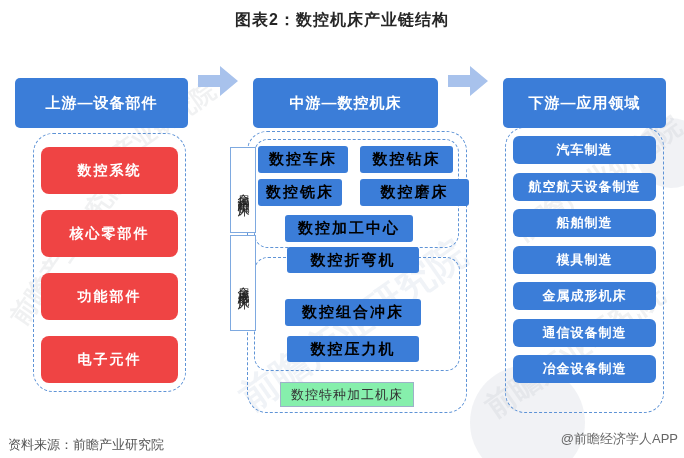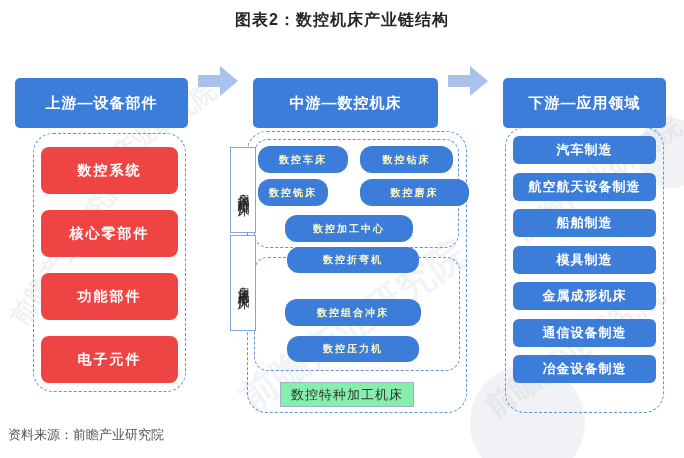--- a/index.html
+++ b/index.html
@@ -25,41 +25,41 @@
     background:transparent;z-index:2;
   }
   .inner{border-radius:14px;}
   .col-flex{display:flex;flex-direction:column;align-items:center;}
   .big-item{
     width:137px;height:47px;background:#ef4444;border-radius:8px;color:#fff;
     font-weight:bold;font-size:14px;display:flex;align-items:center;
     justify-content:center;letter-spacing:2px;flex:none;
   }
   .mid-item{
-    position:absolute;background:#3b7dd8;border-radius:12px;color:#fef9c3;
-    font-weight:bold;font-size:10px;display:flex;align-items:center;
+    position:absolute;background:#3b7dd8;border-radius:3px;color:#000000;
+    font-weight:bold;font-size:15px;display:flex;align-items:center;
     justify-content:center;letter-spacing:2px;z-index:4;
   }
   .down-item{
     width:143px;height:28px;background:#3b7dd8;border-radius:6px;color:#fff;
     font-weight:bold;font-size:13px;display:flex;align-items:center;
     justify-content:center;letter-spacing:1px;flex:none;
   }
   .vlabel{
     position:absolute;background:#fff;border:1px solid #7ea9e0;color:#222;
     font-size:12px;display:flex;align-items:center;justify-content:center;
     writing-mode:vertical-rl;text-orientation:upright;letter-spacing:2px;z-index:5;
   }
   .special-box{
     position:absolute;left:280px;top:382px;width:132px;height:23px;background:#86efac;
     border:1px solid #9db1c8;color:#333;font-size:13px;display:flex;
     align-items:center;justify-content:center;letter-spacing:1px;z-index:4;
   }
   .src{
-    position:absolute;left:8px;top:426px;font-size:13px;color:#555;z-index:3;
+    position:absolute;left:8px;top:436px;font-size:13px;color:#555;z-index:3;
   }
   .credit{
     position:absolute;right:6px;top:430px;font-size:13px;color:#666;z-index:3;
   }
   .wm{
     position:absolute;color:rgba(150,155,165,0.14);font-weight:bold;white-space:nowrap;
     pointer-events:none;z-index:1;
   }
   .wm-circle{
     position:absolute;border-radius:50%;background:rgba(190,198,210,0.22);
@@ -92,21 +92,21 @@
     <div class="big-item">核心零部件</div>
     <div class="big-item">功能部件</div>
     <div class="big-item">电子元件</div>
   </div>
 
   <div class="dashed" style="left:247px;top:131px;width:218px;height:280px;"></div>
 
   <div class="dashed inner" style="left:254px;top:139px;width:203px;height:107px;"></div>
   <div class="mid-item" style="left:258px;top:146px;width:90px;height:27px;">数控车床</div>
   <div class="mid-item" style="left:360px;top:146px;width:93px;height:27px;">数控钻床</div>
-  <div class="mid-item" style="left:258px;top:179px;width:70px;height:27px;">数控铣床</div>
+  <div class="mid-item" style="left:258px;top:179px;width:84px;height:27px;">数控铣床</div>
   <div class="mid-item" style="left:360px;top:179px;width:109px;height:27px;">数控磨床</div>
   <div class="mid-item" style="left:285px;top:215px;width:128px;height:27px;">数控加工中心</div>
 
   <div class="dashed inner" style="left:254px;top:257px;width:204px;height:112px;"></div>
   <div class="mid-item" style="left:287px;top:247px;width:132px;height:26px;">数控折弯机</div>
   <div class="mid-item" style="left:285px;top:299px;width:136px;height:27px;">数控组合冲床</div>
   <div class="mid-item" style="left:287px;top:336px;width:132px;height:26px;">数控压力机</div>
 
   <div class="vlabel" style="left:230px;top:147px;width:24px;height:84px;">金属切削机床</div>
   <div class="vlabel" style="left:230px;top:235px;width:24px;height:94px;">金属成形机床</div>
@@ -117,14 +117,15 @@
     <div class="down-item">汽车制造</div>
     <div class="down-item">航空航天设备制造</div>
     <div class="down-item">船舶制造</div>
     <div class="down-item">模具制造</div>
     <div class="down-item">金属成形机床</div>
     <div class="down-item">通信设备制造</div>
     <div class="down-item">冶金设备制造</div>
   </div>
 
   <div class="src">资料来源：前瞻产业研究院</div>
+  <div class="credit">@前瞻经济学人APP</div>
 
 </div>
 
 </body></html>

